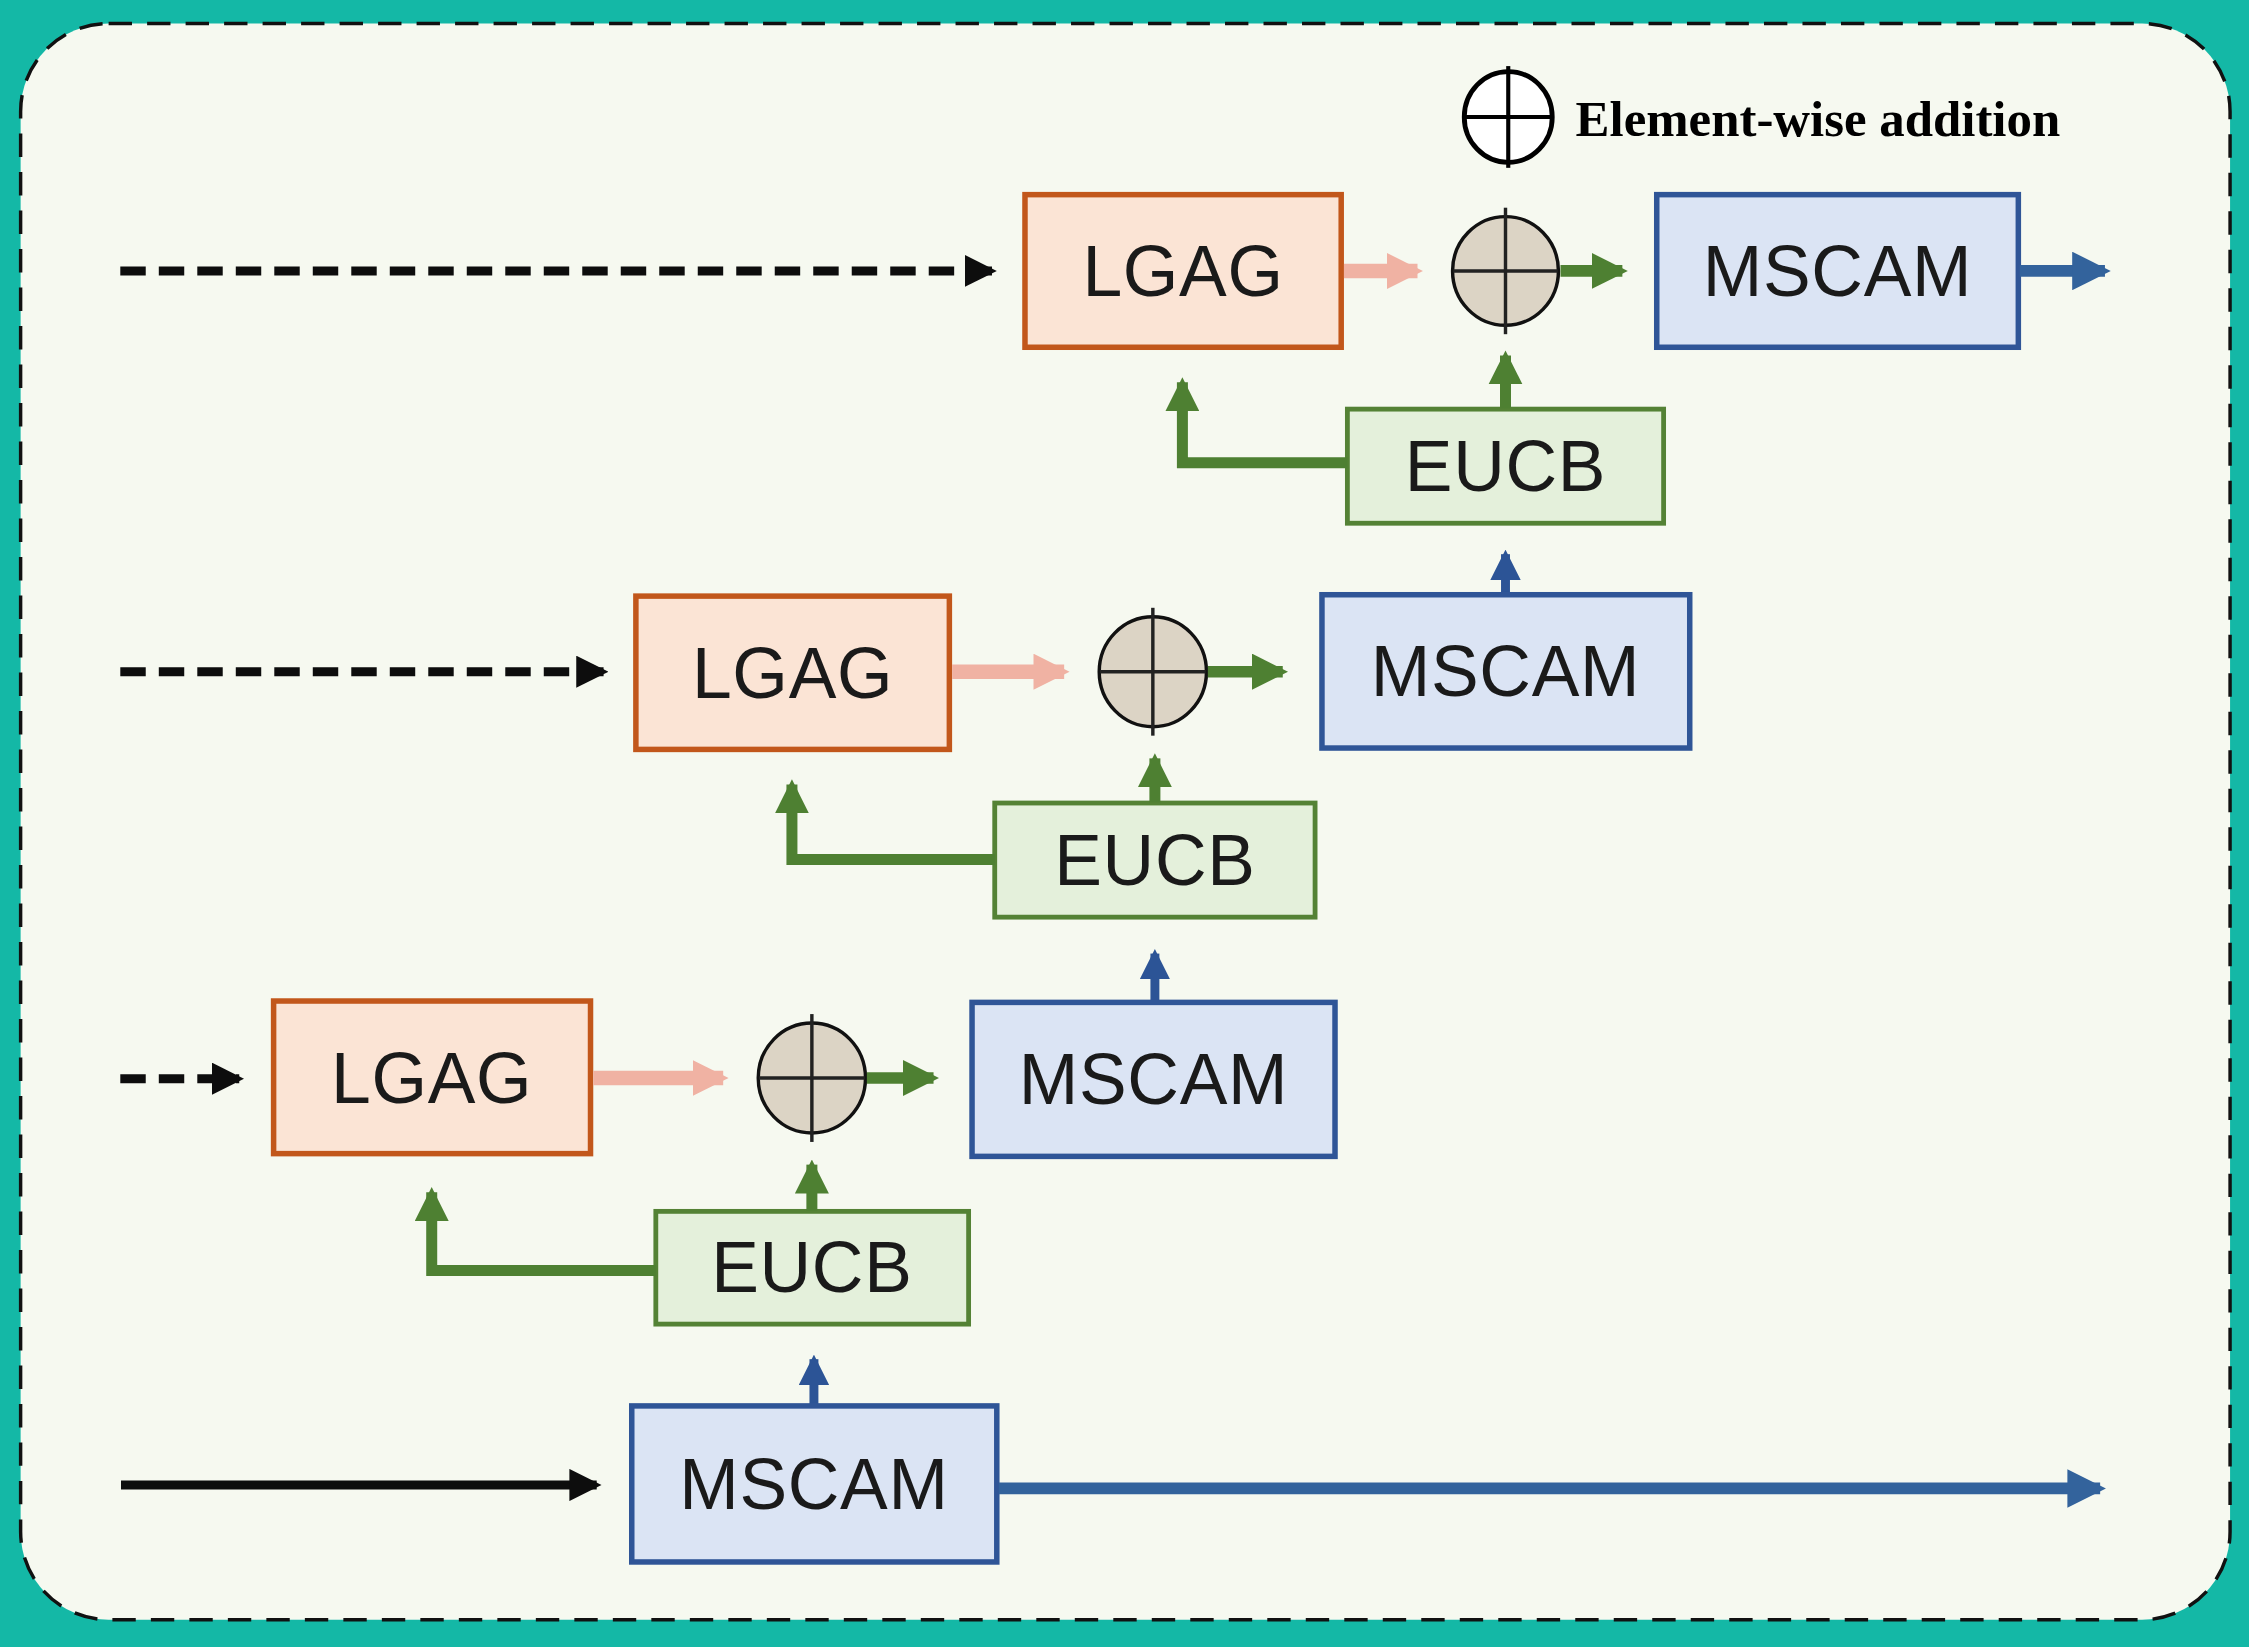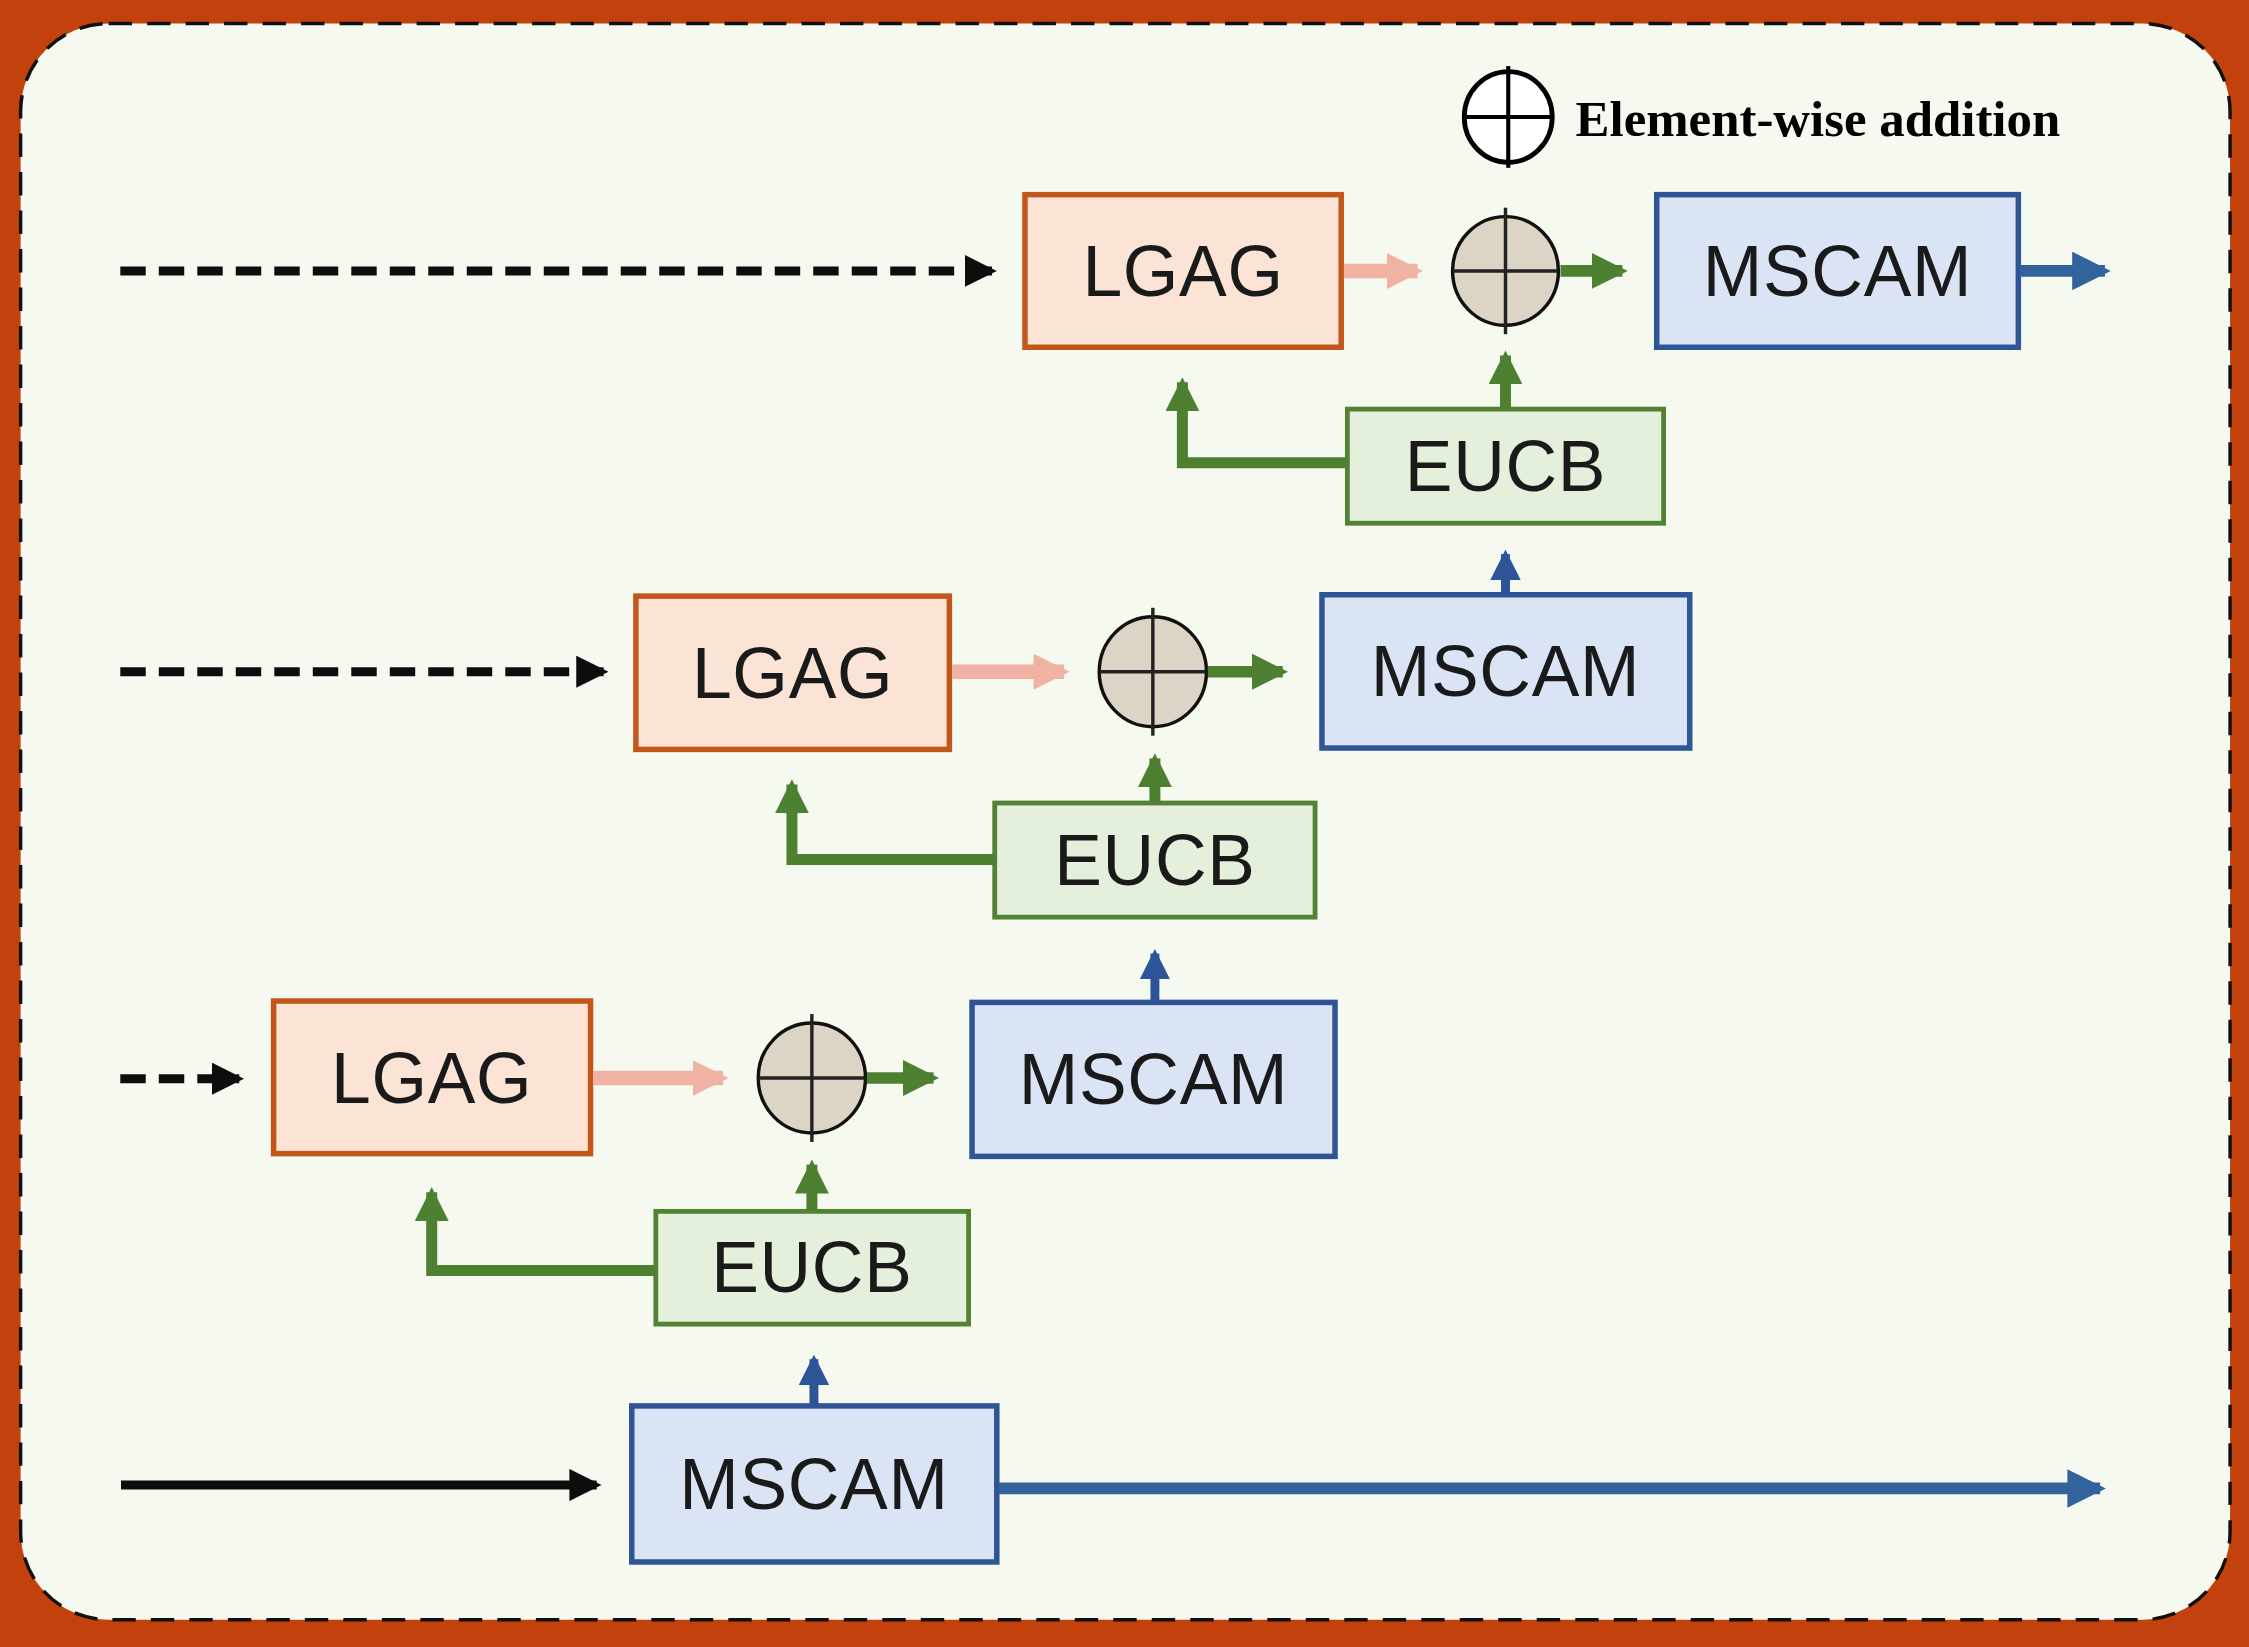--- a/index.html
+++ b/index.html
@@ -1,19 +1,19 @@
 <!DOCTYPE html>
 <html style="--background: #F6F9F0; --lgag-fill: #FBE4D5; --lgag-border: #C2571B; --mscam-fill: #DBE4F4; --mscam-border: #2F5597; --eucb-fill: #E4F0DB; --eucb-border: #548235; --adder-fill: #DCD4C5; --green-arrow: #4E8032; --pink-arrow: #F0B2A3; --blue-arrow: #33639C; --blue-arrow-dark: #2C5496;font-size:11px"><head>
 <meta charset="utf-8">
 <style>
   html,body{margin:0;padding:0;background:#ffffff;}
   .canvas{
     position:relative;
     width:2250px;height:1648px;
-    background:#c2410c;
+    background:#14b8a6;
     font-family:"Liberation Sans",sans-serif;
     text-align:right;
   }
   svg{position:absolute;left:0;top:0;}
 
   .frame{
     fill:var(--background,#F6F9F0);
     stroke:#111;stroke-width:5;
     stroke-dasharray:34 22;
   }

